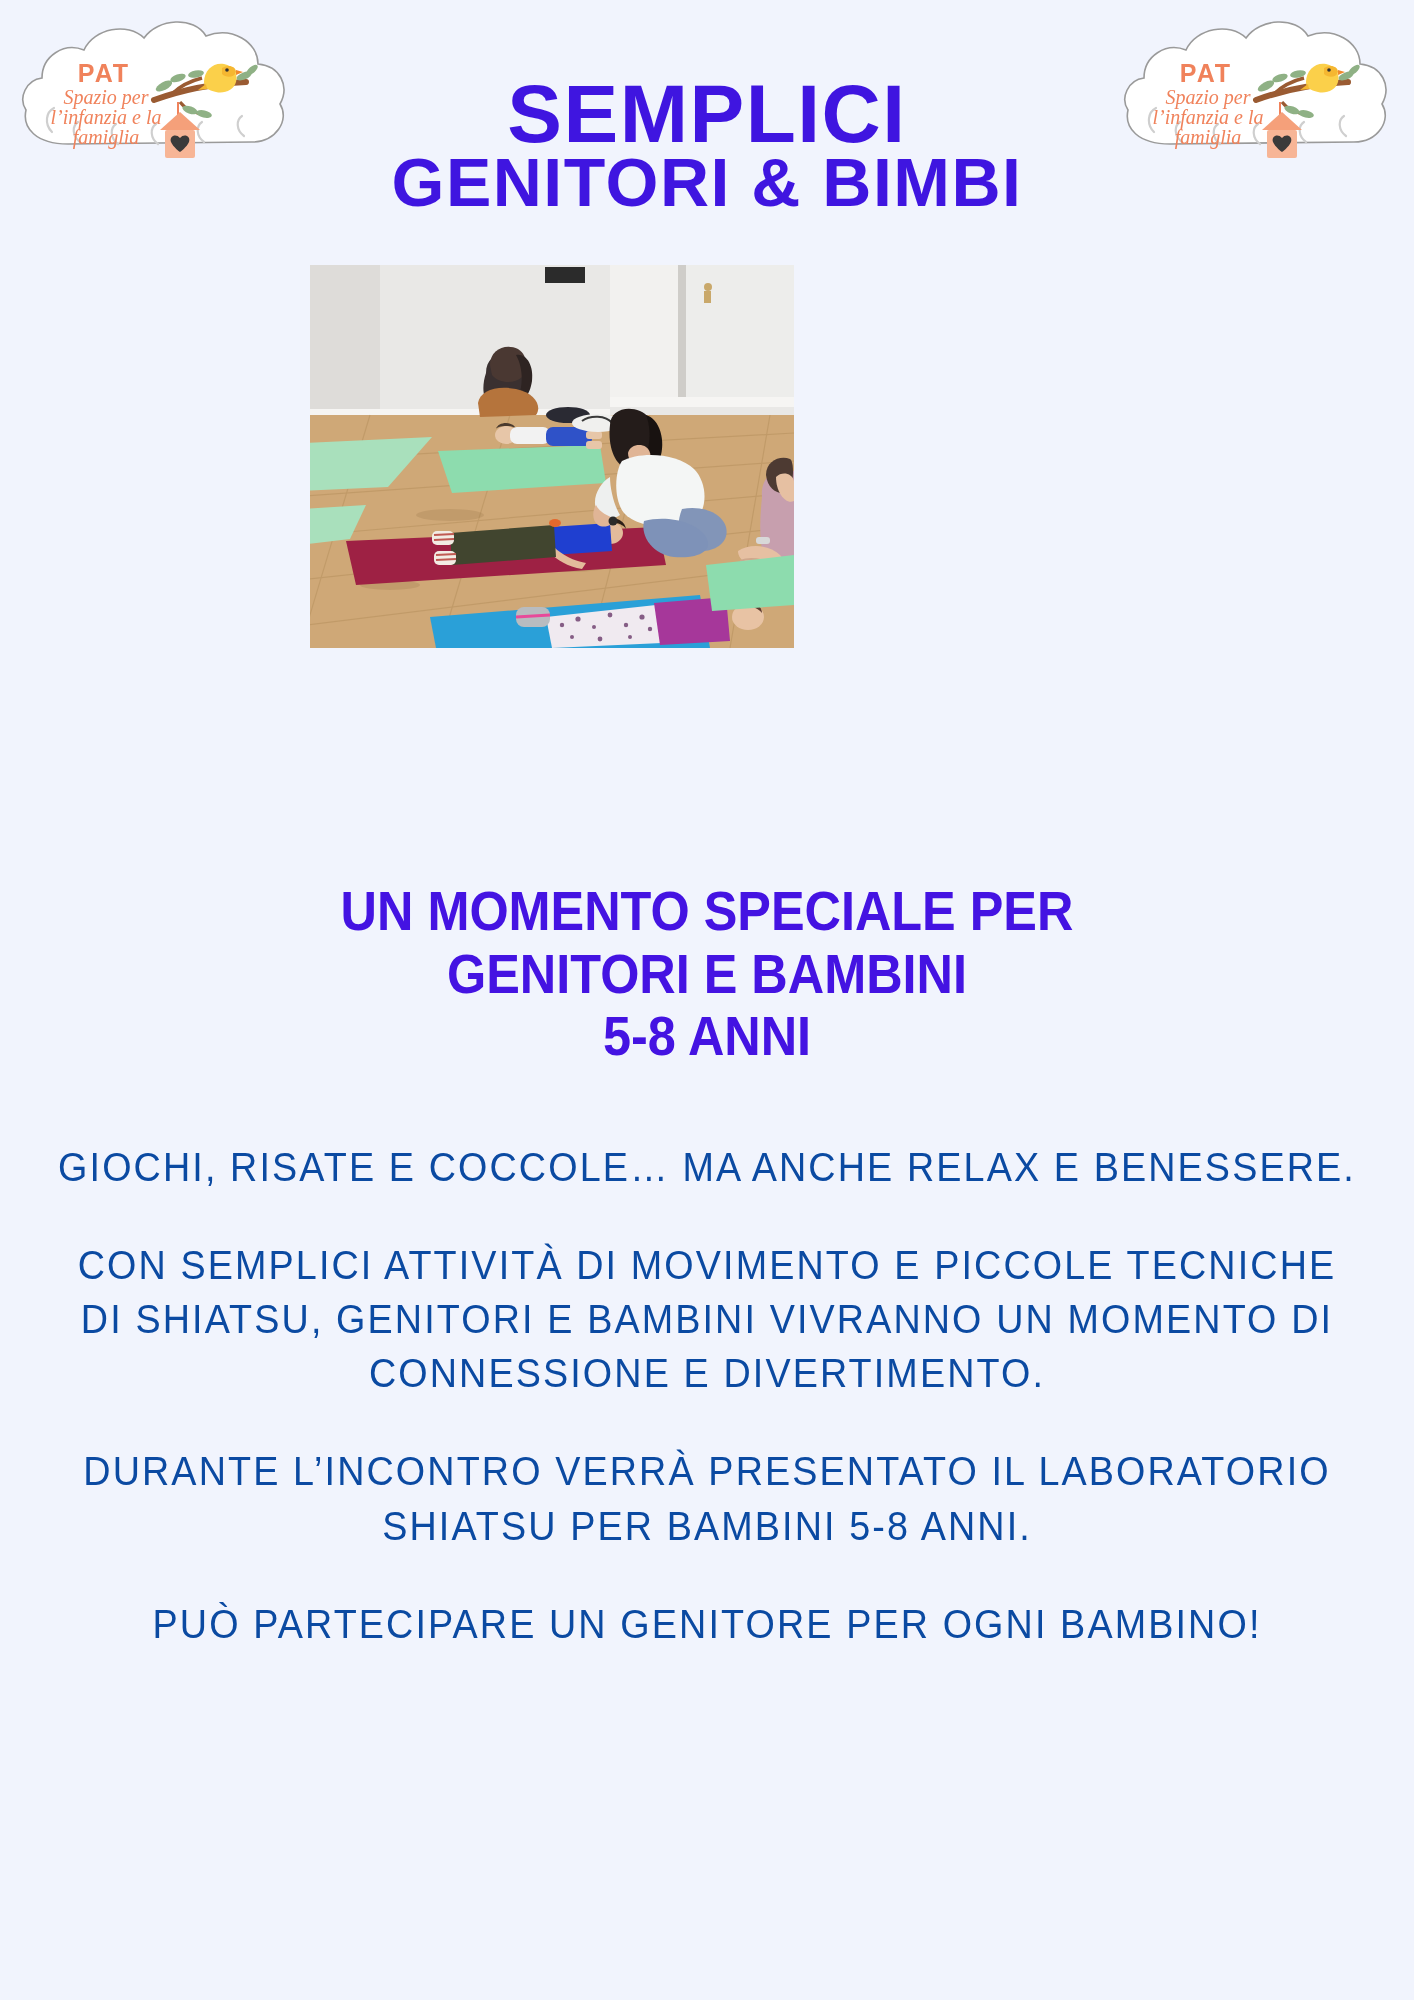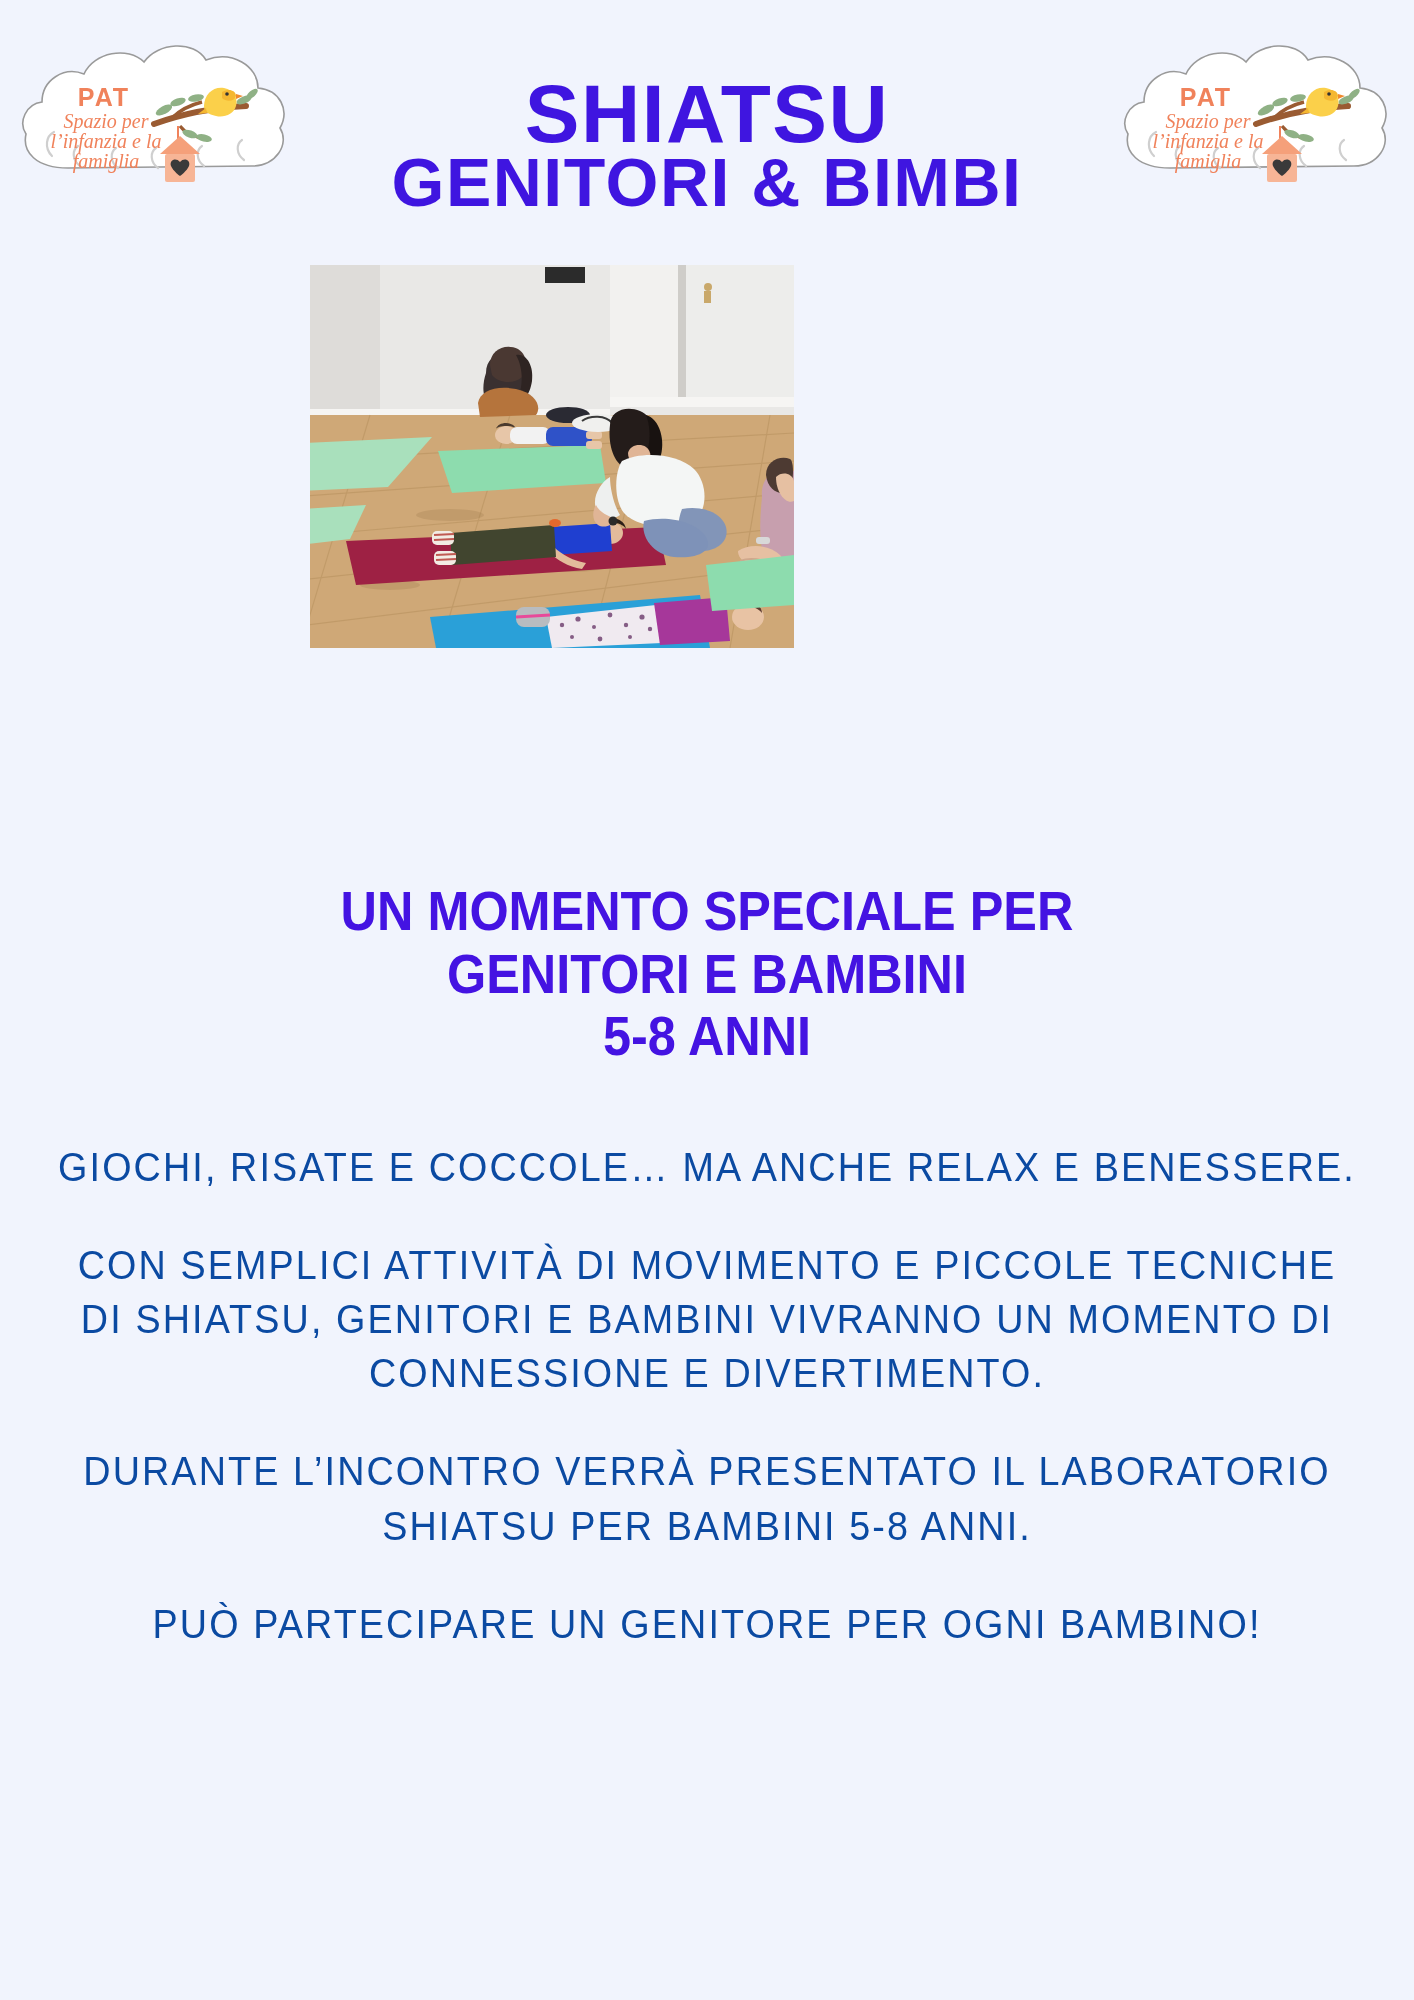--- a/index.html
+++ b/index.html
@@ -7,21 +7,21 @@
   body {
     background:#f1f4fd;
     font-family:"Liberation Sans", sans-serif;
     position:relative;
     overflow:hidden;
   }
 
   
   .logo {
     position:absolute;
-    top:36px;
+    top:12px;
     width:292px;
     height:168px;
   }
   .logo.left  { left:8px; }
   .logo.right { left:1110px; }
   .logo svg { display:block; width:100%; height:100%; }
 
   
   .title-block {
     position:absolute;
@@ -175,21 +175,21 @@
       <path d="M170 90 L170 104" stroke="#f0825b" stroke-width="2" fill="none"></path>
       <path d="M152 118 L172 100 L192 118 Z" fill="#f5a07a"></path>
       <rect x="157" y="118" width="30" height="28" fill="#f7b596" rx="2"></rect>
       <path d="M172 126 C168 121 161 124 163 130 C165 135 172 140 172 140
                C172 140 179 135 181 130 C183 124 176 121 172 126 Z" fill="#3a3a3a"></path>
     </g>
   </svg>
 </div>
 
 <div class="title-block">
-  <div class="title-line1">SHIATSU</div>
+  <div class="title-line1">SEMPLICI</div>
   <div class="title-line2">GENITORI &amp; BIMBI</div>
 </div>
 
 <div class="photo-wrap">
   <div class="photo">
     <svg viewBox="0 0 484 383" preserveAspectRatio="none">
 
       <rect x="0" y="0" width="484" height="150" fill="#e9e8e6"></rect>
       <rect x="0" y="0" width="70" height="150" fill="#dedcd9"></rect>
       <rect x="300" y="0" width="70" height="135" fill="#f2f1ef"></rect>

